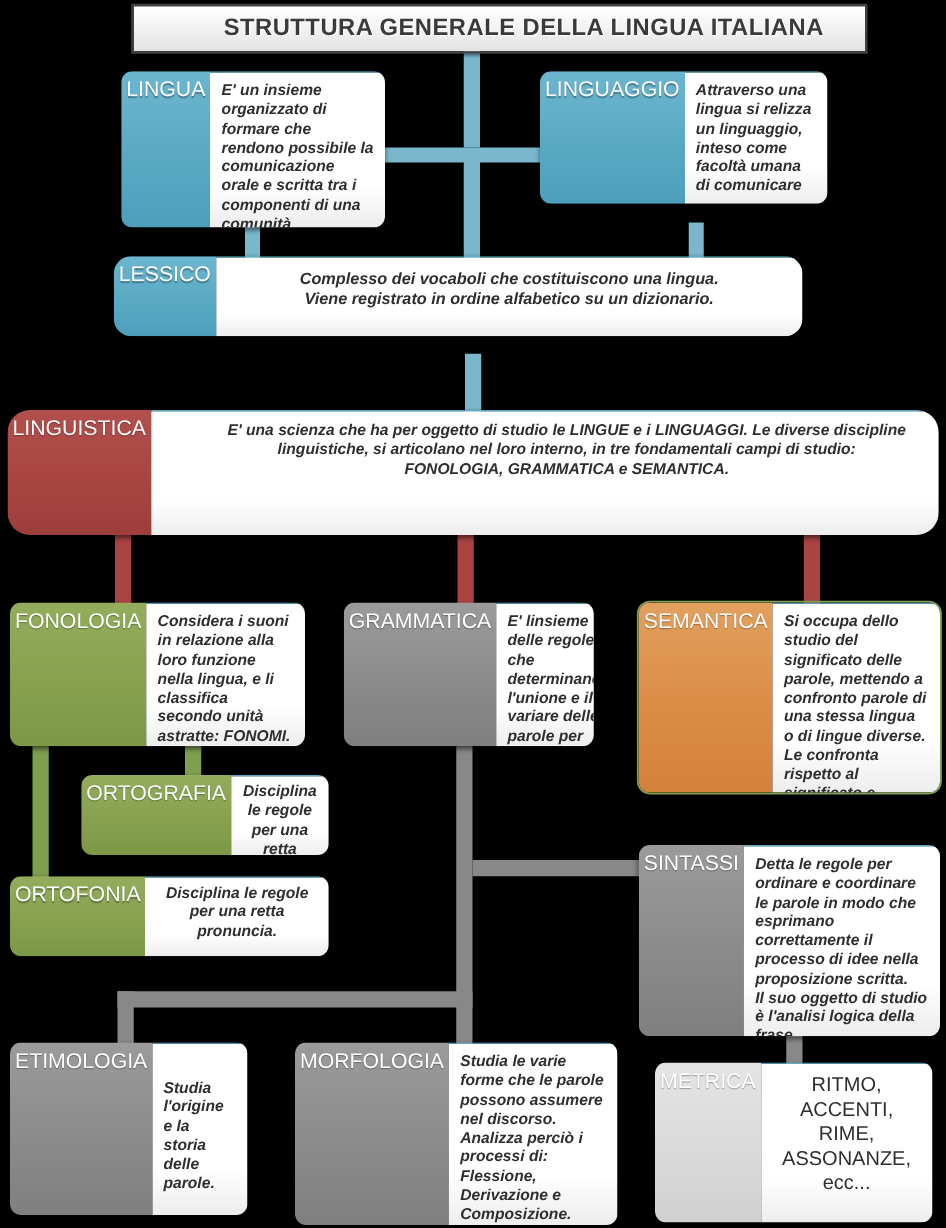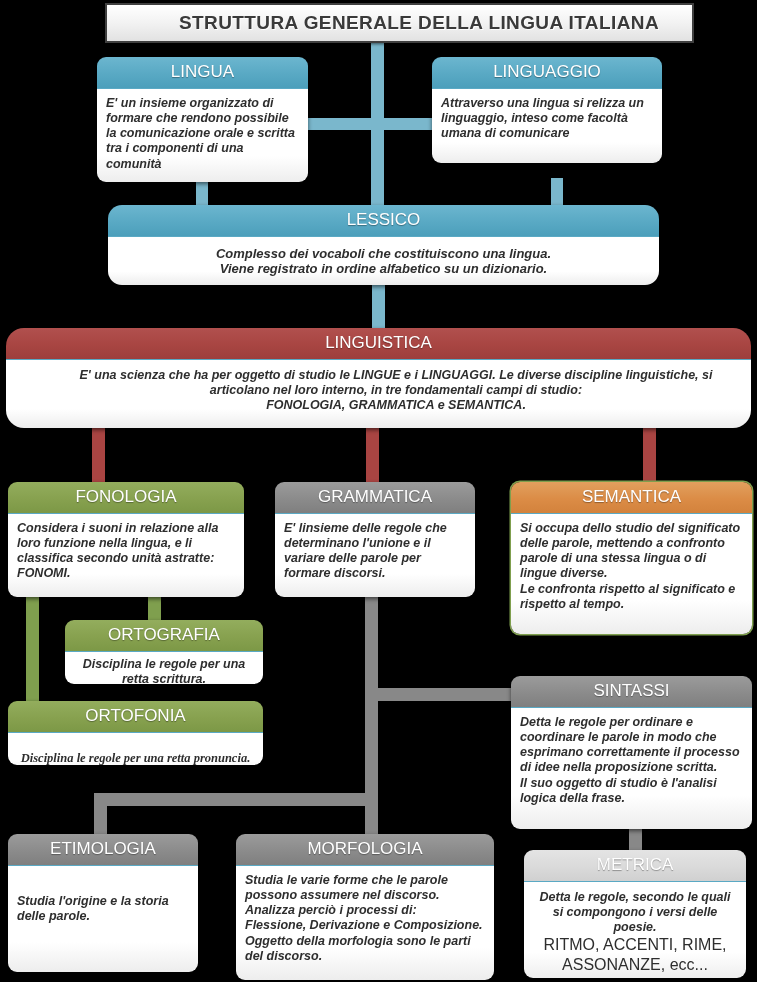--- a/index.html
+++ b/index.html
@@ -47,21 +47,21 @@
   }
 
   
   .node {
     position: absolute;
     z-index: 4;
     border-radius: 9px;
     overflow: hidden;
     box-shadow: 0 2px 4px rgba(0,0,0,0.55);
     display: flex;
-    flex-direction: column;
+    flex-direction: row;
   }
   .node .hd {
     color: #ffffff;
     font-size: 17px;
     text-align: center;
     padding: 5px 4px 6px 4px;
     line-height: 1.15;
     text-shadow: 0 1px 1px rgba(0,0,0,0.35);
     flex: none;
   }
@@ -140,21 +140,21 @@
   <div class="node" style="left:97px; top:57px; width:211px; height:125px;">
     <div class="hd hd-blue">LINGUA</div>
     <div class="bd">E' un insieme organizzato di formare che rendono possibile la comunicazione orale e scritta tra i componenti di una comunità</div>
   </div>
 
   <div class="node" style="left:432px; top:57px; width:230px; height:106px;">
     <div class="hd hd-blue">LINGUAGGIO</div>
     <div class="bd">Attraverso una lingua si relizza un linguaggio, inteso come facoltà umana di comunicare</div>
   </div>
 
-  <div class="node" style="left:108px; top:205px; width:551px; height:80px; border-radius:14px;">
+  <div class="node" style="left:91px; top:205px; width:551px; height:64px; border-radius:14px;">
     <div class="hd hd-blue">LESSICO</div>
     <div class="bd center" style="white-space:pre-line; font-size:13px; padding-top:9px;">Complesso dei vocaboli che costituiscono una lingua.
 Viene registrato in ordine alfabetico su un dizionario.</div>
   </div>
 
   <div class="node" style="left:6px; top:328px; width:745px; height:100px; border-radius:18px;">
     <div class="hd hd-red">LINGUISTICA</div>
     <div class="bd center" style="white-space:pre-line; font-size:12.5px; padding-top:8px;padding-left:44px;">E' una scienza che ha per oggetto di studio le LINGUE e i LINGUAGGI. Le diverse discipline linguistiche, si articolano nel loro interno, in tre fondamentali campi di studio:
 FONOLOGIA, GRAMMATICA e SEMANTICA.</div>
   </div>
@@ -175,21 +175,21 @@
 Le confronta rispetto al significato e rispetto al tempo.</div>
   </div>
 
   <div class="node" style="left:65px; top:620px; width:198px; height:64px;">
     <div class="hd hd-green">ORTOGRAFIA</div>
     <div class="bd center" style="padding-top:5px;">Disciplina le regole per una retta scrittura.</div>
   </div>
 
   <div class="node" style="left:8px; top:701px; width:255px; height:64px;">
     <div class="hd hd-green">ORTOFONIA</div>
-    <div class="bd center" style="padding-top:18px;font-family:Liberation Serif, serif;">Disciplina le regole per una retta pronuncia.</div>
+    <div class="bd center" style="padding-top:5px;">Disciplina le regole per una retta pronuncia.</div>
   </div>
 
   <div class="node" style="left:511px; top:676px; width:241px; height:153px;">
     <div class="hd hd-gray">SINTASSI</div>
     <div class="bd" style="white-space:pre-line;">Detta le regole per ordinare e coordinare le parole in modo che esprimano correttamente il processo di idee nella proposizione scritta.
 Il suo oggetto di studio è l'analisi logica della frase.</div>
   </div>
 
   <div class="node" style="left:8px; top:834px; width:190px; height:138px;">
     <div class="hd hd-gray">ETIMOLOGIA</div>
@@ -200,18 +200,17 @@
     <div class="hd hd-gray">MORFOLOGIA</div>
     <div class="bd" style="white-space:pre-line;">Studia le varie forme che le parole possono assumere nel discorso.
 Analizza perciò i processi di:
 Flessione, Derivazione e Composizione.
 Oggetto della morfologia sono le parti del discorso.</div>
   </div>
 
   <div class="node" style="left:524px; top:850px; width:222px; height:128px;">
     <div class="hd hd-ltgray">METRICA</div>
     <div class="bd center" style="padding-top:8px;">
-      <div>Detta le regole, secondo le quali si compongono i versi delle poesie.</div>
       <div class="plain">RITMO, ACCENTI, RIME, ASSONANZE, ecc...</div>
     </div>
   </div>
 
 </div>
 
 </body></html>

